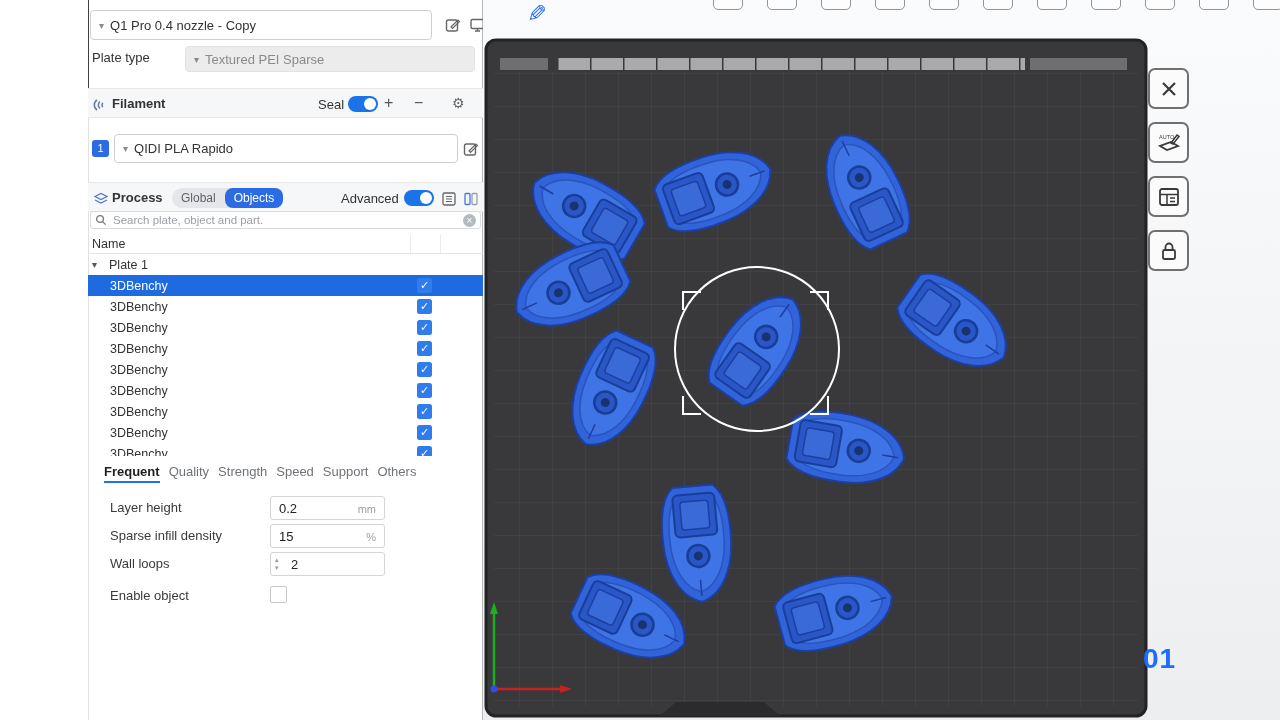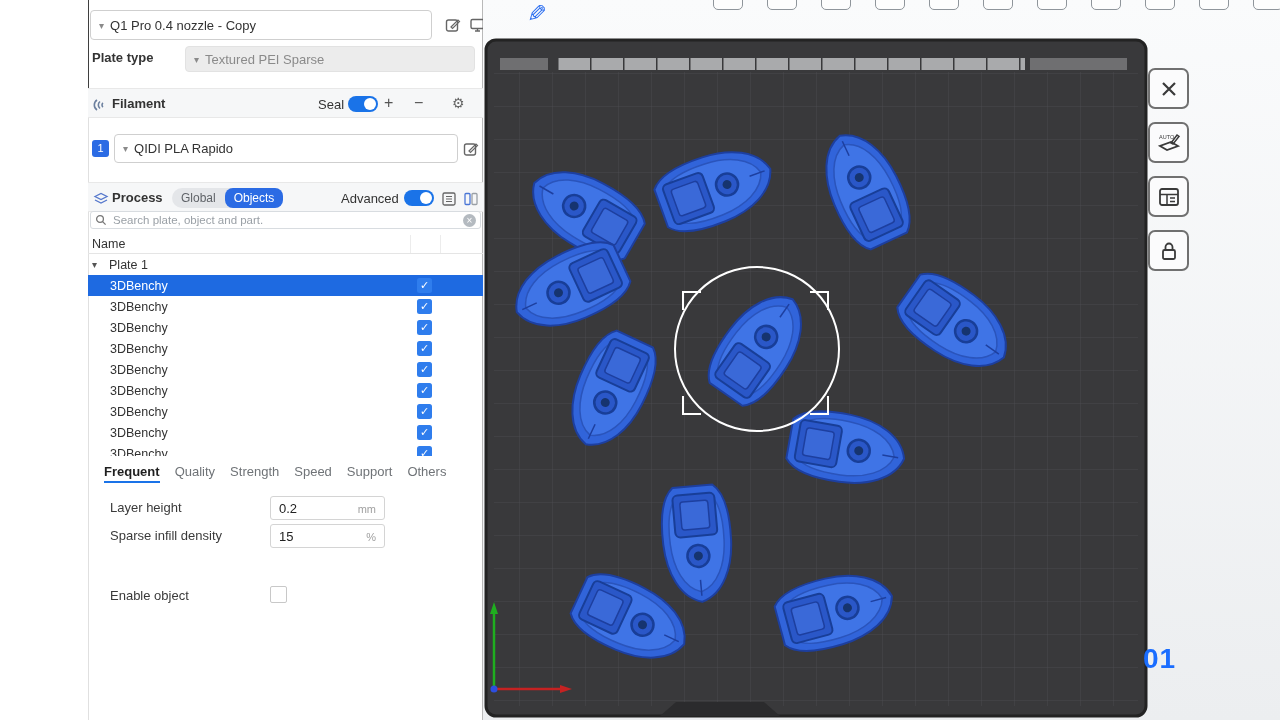--- a/index.html
+++ b/index.html
@@ -5,21 +5,21 @@
   html,body{margin:0;padding:0;}
   body{width:1280px;height:720px;overflow:hidden;font-family:"Liberation Sans",sans-serif;background:#fff;position:relative;}
   .app{position:absolute;inset:0;}
   
   .panel{position:absolute;left:0;top:0;width:483px;height:720px;background:#fff;border-right:1px solid #b9b9b9;box-sizing:border-box;}
   .spine{position:absolute;left:88px;top:0;width:1px;height:720px;background:linear-gradient(#3f3f3f 0 93px,#e0e0e0 93px 100%);}
   .dropdown{position:absolute;box-sizing:border-box;border:1px solid #cfcfcf;border-radius:4px;background:#fff;display:flex;align-items:center;gap:6px;padding:0 8px;font-size:13px;color:#333;cursor:pointer;}
   .chev{color:#8a8a8a;font-size:10px;}
   .printer-dd{left:90px;top:10px;width:342px;height:30px;}
   .ic{position:absolute;width:18px;height:18px;display:flex;align-items:center;justify-content:center;}
-  .plate-label{position:absolute;left:92px;top:50px;font-size:13px;font-weight:700;color:#333;}
+  .plate-label{position:absolute;left:92px;top:50px;font-size:13px;font-weight:400;color:#333;}
   .plate-dd{left:185px;top:46px;width:290px;height:26px;background:#ececec;border:1px solid #e2e2e2;color:#8a8a8a;}
   .sec-head{position:absolute;left:88px;width:395px;height:30px;background:#f6f7f8;border-top:1px solid #e8e8e8;border-bottom:1px solid #e8e8e8;box-sizing:border-box;}
   .sec-title{position:absolute;left:24px;top:7px;font-size:13px;font-weight:600;color:#333;}
   .fil-head{top:88px;}
   .proc-head{top:182px;}
   .seal-lab{position:absolute;left:230px;top:8px;font-size:13px;color:#333;}
   .toggle{position:absolute;width:30px;height:16px;border-radius:8px;background:#1a73e8;cursor:pointer;}
   .toggle::after{content:"";position:absolute;right:2px;top:2px;width:12px;height:12px;border-radius:50%;background:#fff;}
   .pm{position:absolute;top:4px;font-size:16px;color:#555;cursor:pointer;line-height:20px;}
   .gear{position:absolute;left:364px;top:6px;font-size:14px;color:#666;cursor:pointer;}
@@ -38,21 +38,21 @@
   .colsep{position:absolute;top:0;width:1px;height:18px;background:#ececec;}
   .tree{position:absolute;left:88px;top:254px;width:395px;height:202px;overflow:hidden;}
   .plate-row{height:21px;display:flex;align-items:center;font-size:12.5px;color:#333;cursor:pointer;}
   .exp{margin-left:4px;font-size:10px;color:#555;}
   .plate-row b{font-weight:400;margin-left:12px;}
   .row{position:relative;height:21px;display:flex;align-items:center;cursor:pointer;}
   .row-label{margin-left:22px;font-size:12.5px;color:#333;}
   .row.selected{background:#1e6ae1;}
   .row.selected .row-label{color:#fff;}
   .cb{position:absolute;left:329px;top:3px;width:15px;height:15px;background:#2f7ded;border-radius:2.5px;color:#fff;font-size:11px;line-height:15px;text-align:center;}
-  .tabs{position:absolute;left:104px;top:457px;height:26px;display:flex;gap:15px;align-items:flex-end;font-size:13px;color:#6f7377;}
+  .tabs{position:absolute;left:104px;top:457px;height:26px;display:flex;gap:9px;align-items:flex-end;font-size:13px;color:#6f7377;}
   .tab{padding-bottom:4px;cursor:pointer;}
   .tab.active{color:#1f1f1f;font-weight:700;border-bottom:2.5px solid #1a73e8;padding-bottom:2px;}
   .set-row{position:absolute;left:110px;height:24px;}
   .set-lab{position:absolute;left:0;top:4px;font-size:13px;color:#3a3a3a;}
   .inp{position:absolute;left:160px;top:0;width:115px;height:24px;border:1px solid #d4d4d4;border-radius:3px;background:#fff;box-sizing:border-box;font-size:13px;color:#222;}
   .inp .val{position:absolute;left:8px;top:4px;}
   .inp .val.sp{left:20px;}
   .inp .unit{position:absolute;right:8px;top:6px;font-size:11px;color:#a0a0a0;}
   .spin{position:absolute;left:4px;top:3px;display:flex;flex-direction:column;font-size:7px;line-height:8px;color:#999;cursor:pointer;}
   .checkbox{position:absolute;left:160px;top:2px;width:15px;height:15px;border:1px solid #c8c8c8;border-radius:2px;background:#fff;cursor:pointer;}
@@ -225,20 +225,30 @@
         <span class="unit">mm</span>
       </span>
     </div>
     <div class="set-row" style="top:524px;width:300px;">
       <span class="set-lab">Sparse infill density</span>
       <span class="inp">
         <span class="val">15</span>
         <span class="unit">%</span>
       </span>
     </div>
+    <div class="set-row" style="top:552px;width:300px;">
+      <span class="set-lab">Wall loops</span>
+      <span class="inp">
+        <span class="spin">
+            <span>▴</span>
+            <span>▾</span>
+          </span>
+        <span class="val sp">2</span>
+      </span>
+    </div>
     <div class="set-row" style="top:584px;width:300px;">
       <span class="set-lab">Enable object</span>
       <span class="checkbox"></span>
     </div>
   </aside>
 
   <main class="viewport">
     <div class="topbar">
         <div class="ticon"></div>
         <div class="ticon"></div>

